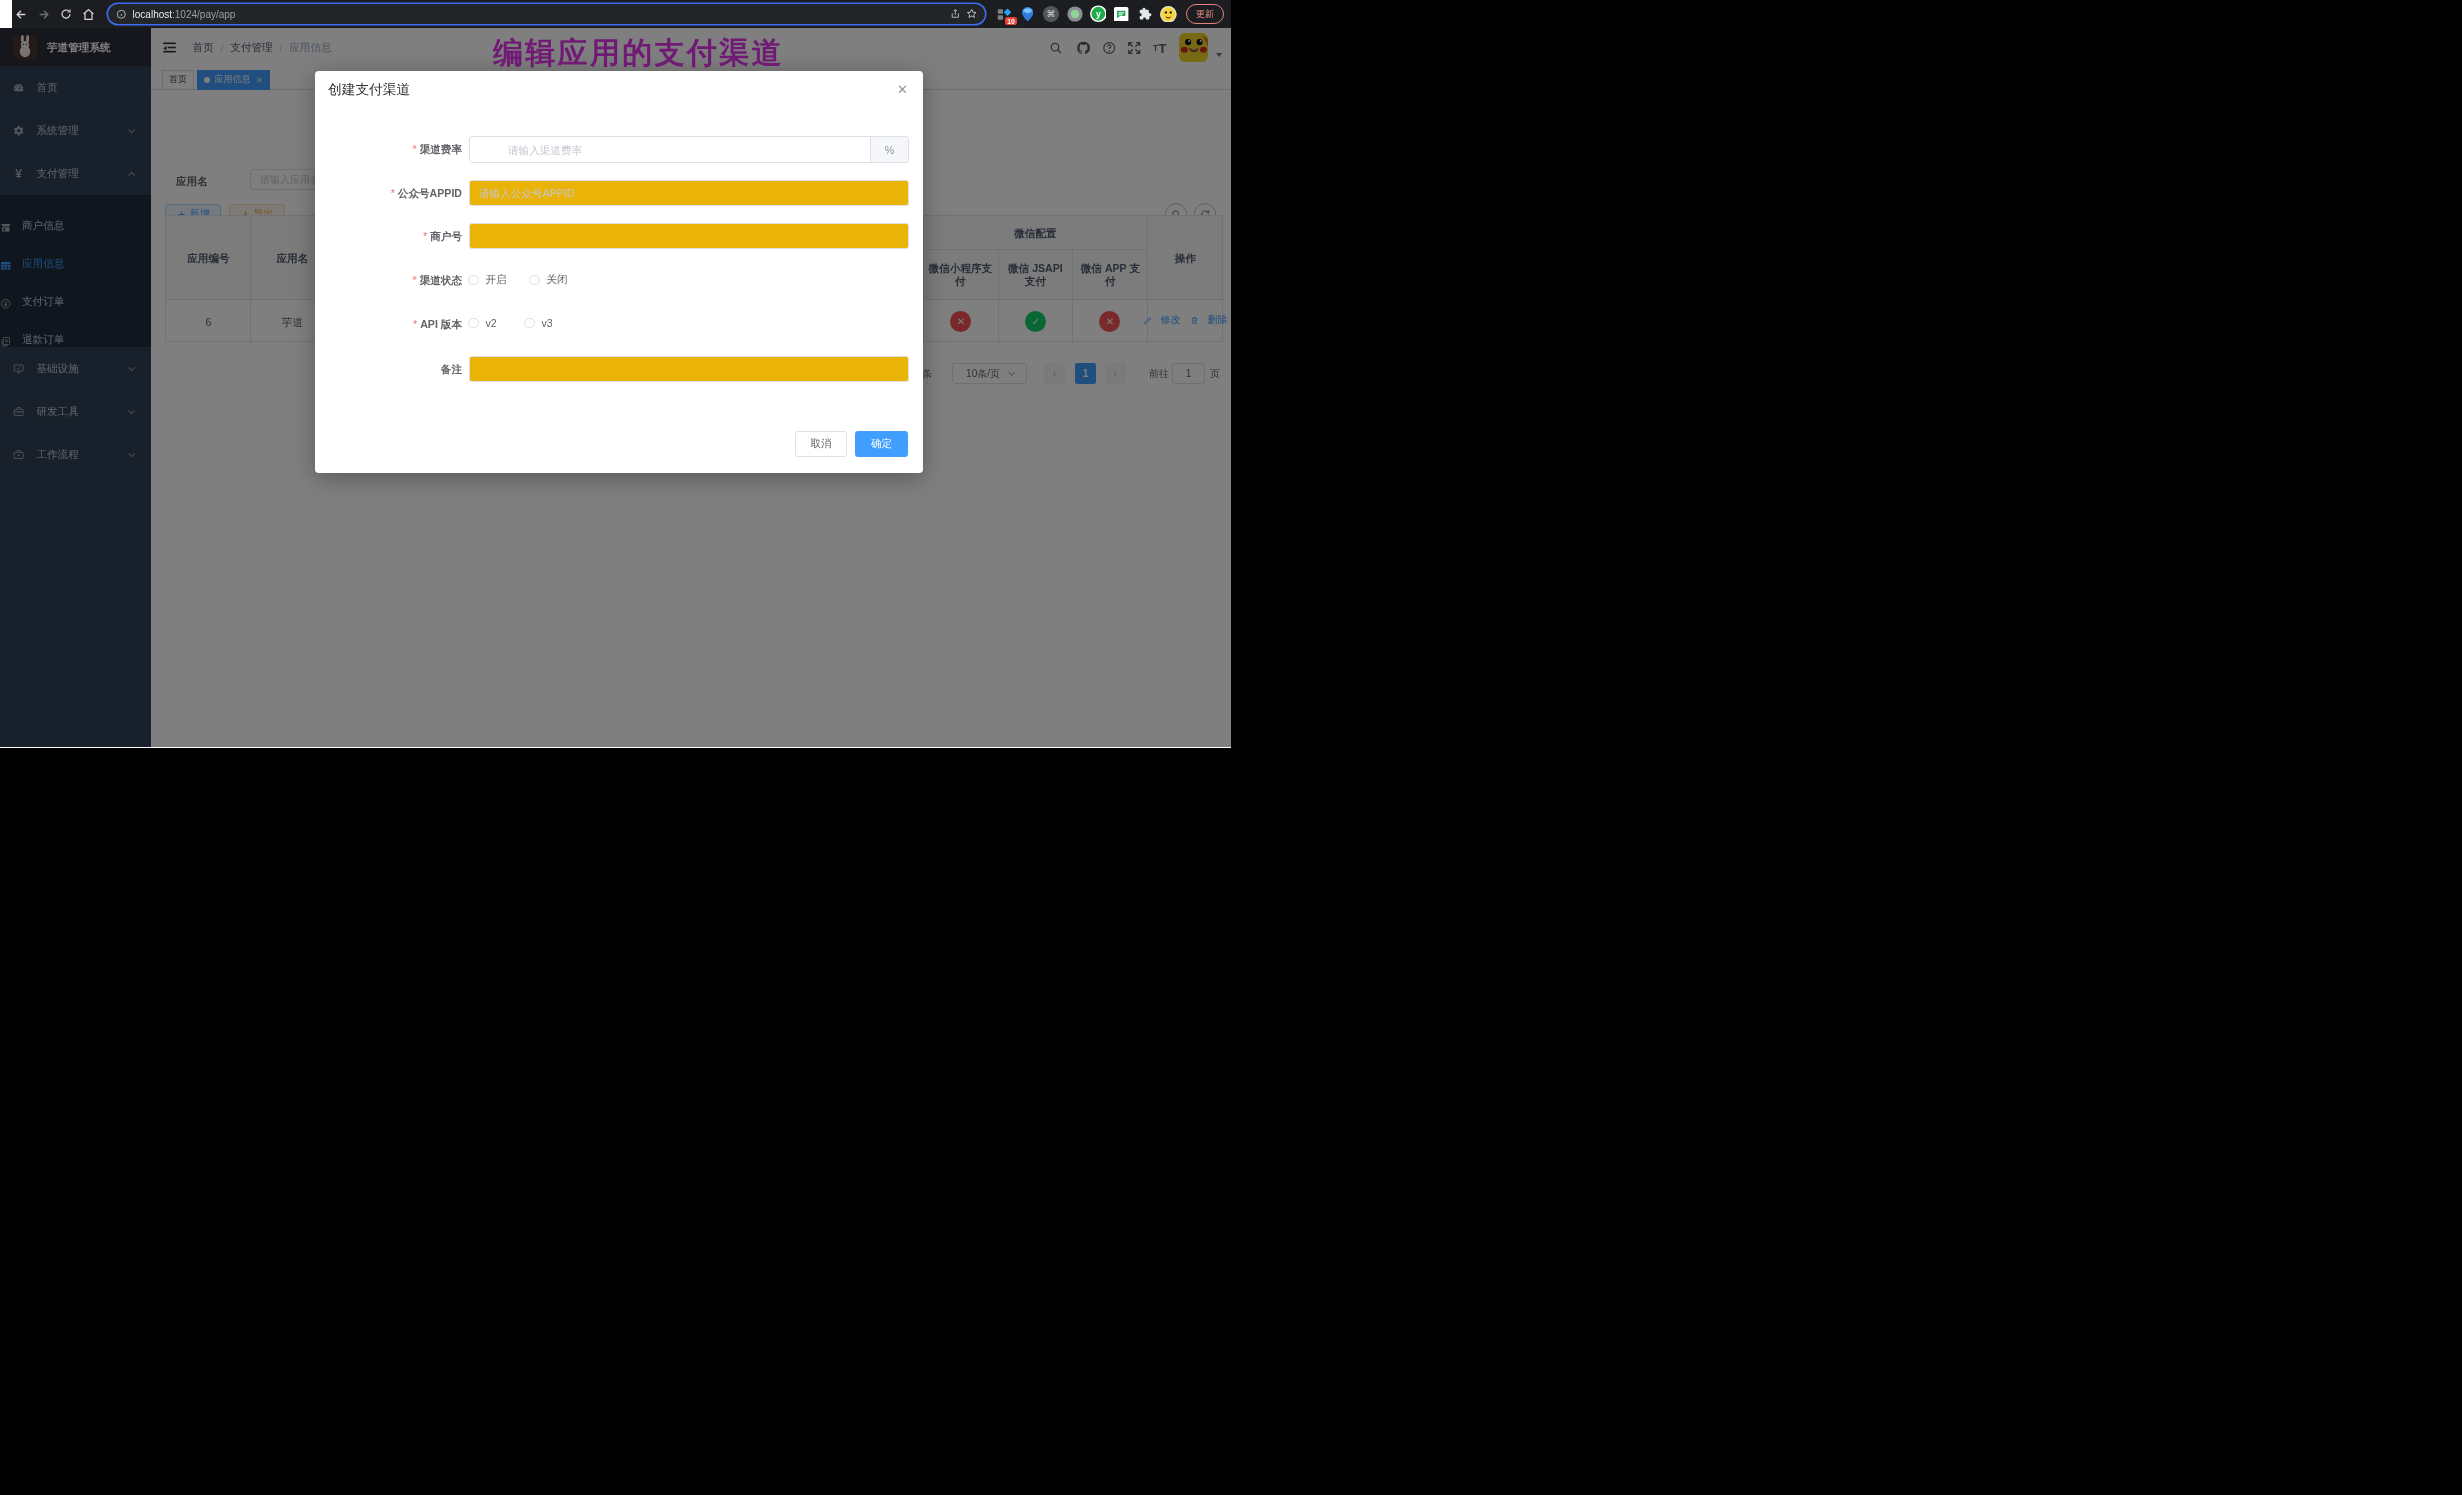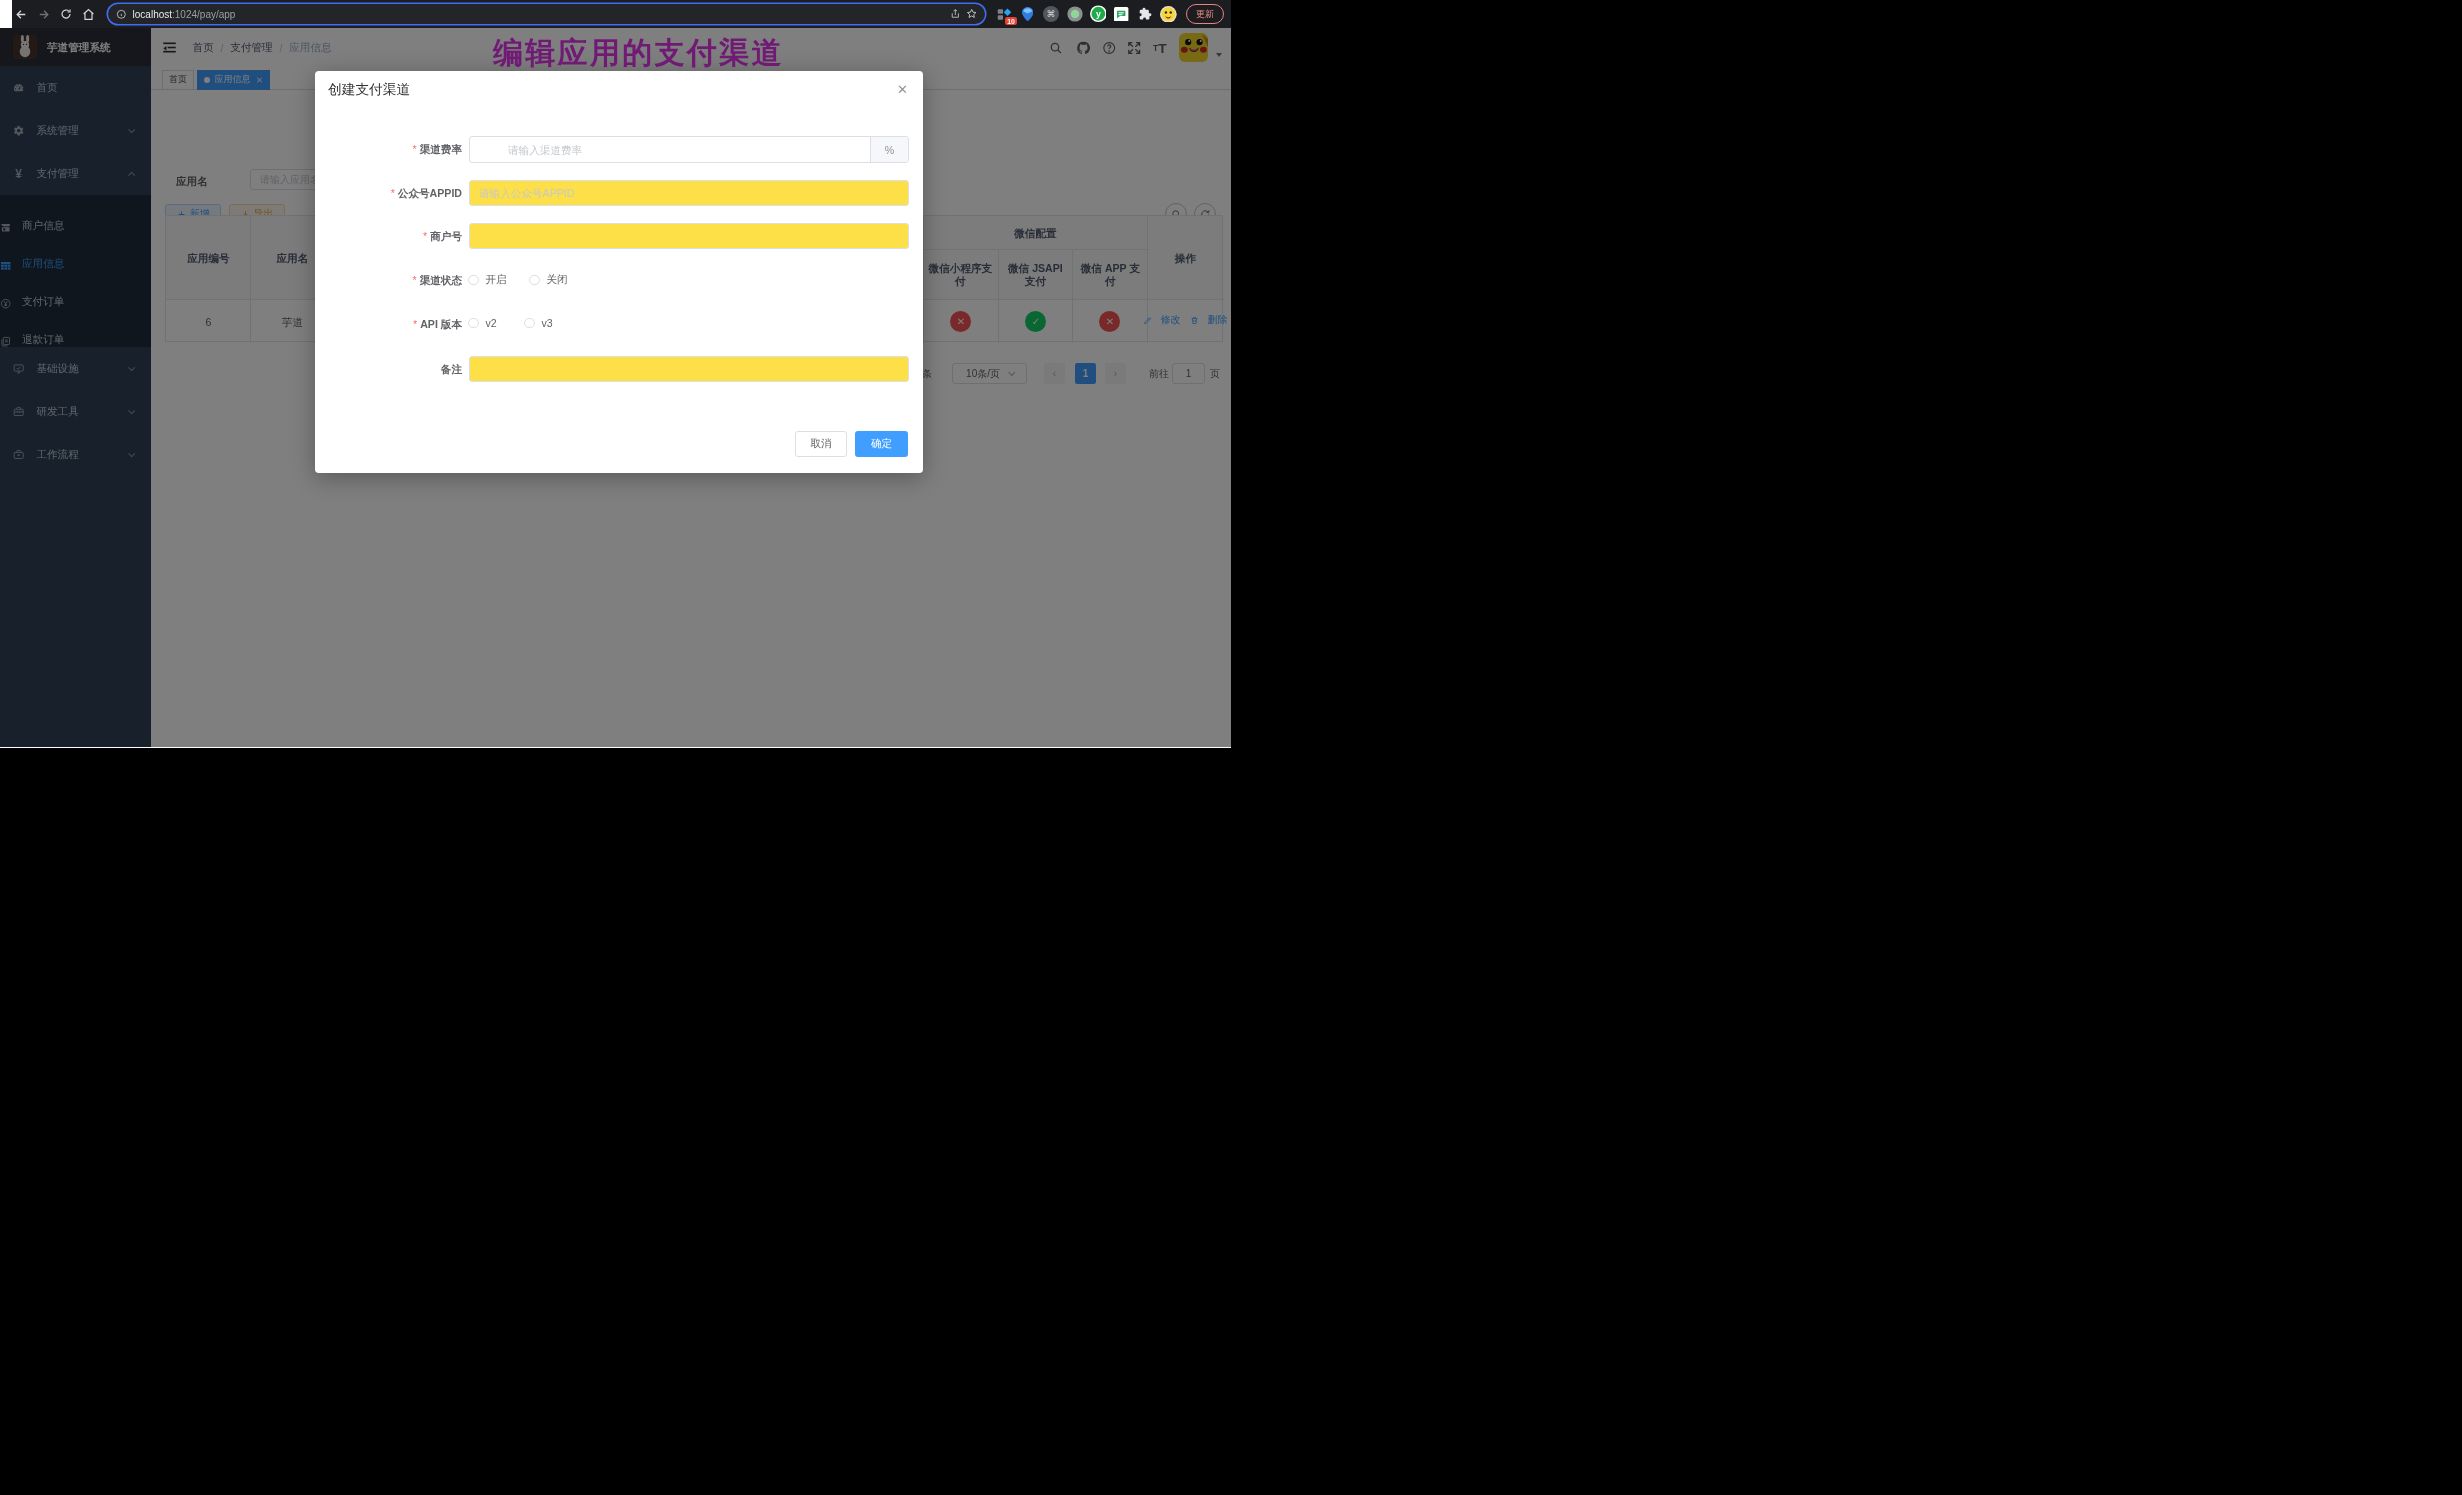--- a/index.html
+++ b/index.html
@@ -115,21 +115,21 @@
   
   .overlay { position:absolute; inset:0; background:rgba(0,0,0,.5); z-index:50; }
   .modal { position:absolute; left:315px; top:43px; width:608px; height:402px; background:#fff;
            border-radius:3.8px; box-shadow:0 4.6px 23px rgba(0,0,0,.3); z-index:60; }
   .m-title { position:absolute; left:13px; top:10px; font-size:13.7px; color:#303133; }
   .m-close { position:absolute; right:15px; top:12px; font-size:13px; color:#909399; cursor:pointer; line-height:1; }
   .frow { position:absolute; left:0; width:100%; }
   .flabel { position:absolute; right:461px; font-size:10.6px; font-weight:bold; color:#606266; white-space:nowrap; }
   .flabel .req { color:#f56c6c; margin-right:3px; font-weight:normal; }
   .finput { position:absolute; left:154px; width:440px; height:26px; border:0.8px solid #dcdfe6; border-radius:3px;
-            font-size:10.6px; padding:0 9px; color:#606266; background:#fde047; }
+            font-size:10.6px; padding:0 9px; color:#606266; background:#eab308; }
   .finput::placeholder { color:#c4c8cf; }
   .igroup { position:absolute; left:154px; width:440px; height:27px; border:0.8px solid #dcdfe6; border-radius:3px;
             display:flex; overflow:hidden; background:#fff; }
   .igroup input { flex:1 1 auto; border:0; outline:none; font-size:10.6px; padding:0 9px; color:#606266; min-width:0; }
   .igroup input::placeholder { color:#c4c8cf; }
   .iappend { flex:0 0 38px; background:#f5f7fa; border-left:0.8px solid #dcdfe6; color:#909399; font-size:10.6px;
              display:flex; align-items:center; justify-content:center; }
   .radio { position:absolute; display:flex; align-items:center; gap:6.8px; font-size:10.6px; color:#606266; cursor:pointer; }
   .rdot { width:10.6px; height:10.6px; border-radius:50%; border:0.8px solid #dcdfe6; background:#fff; }
   .m-btn { position:absolute; height:26px; border-radius:3px; font-size:10.6px; display:flex; align-items:center;

